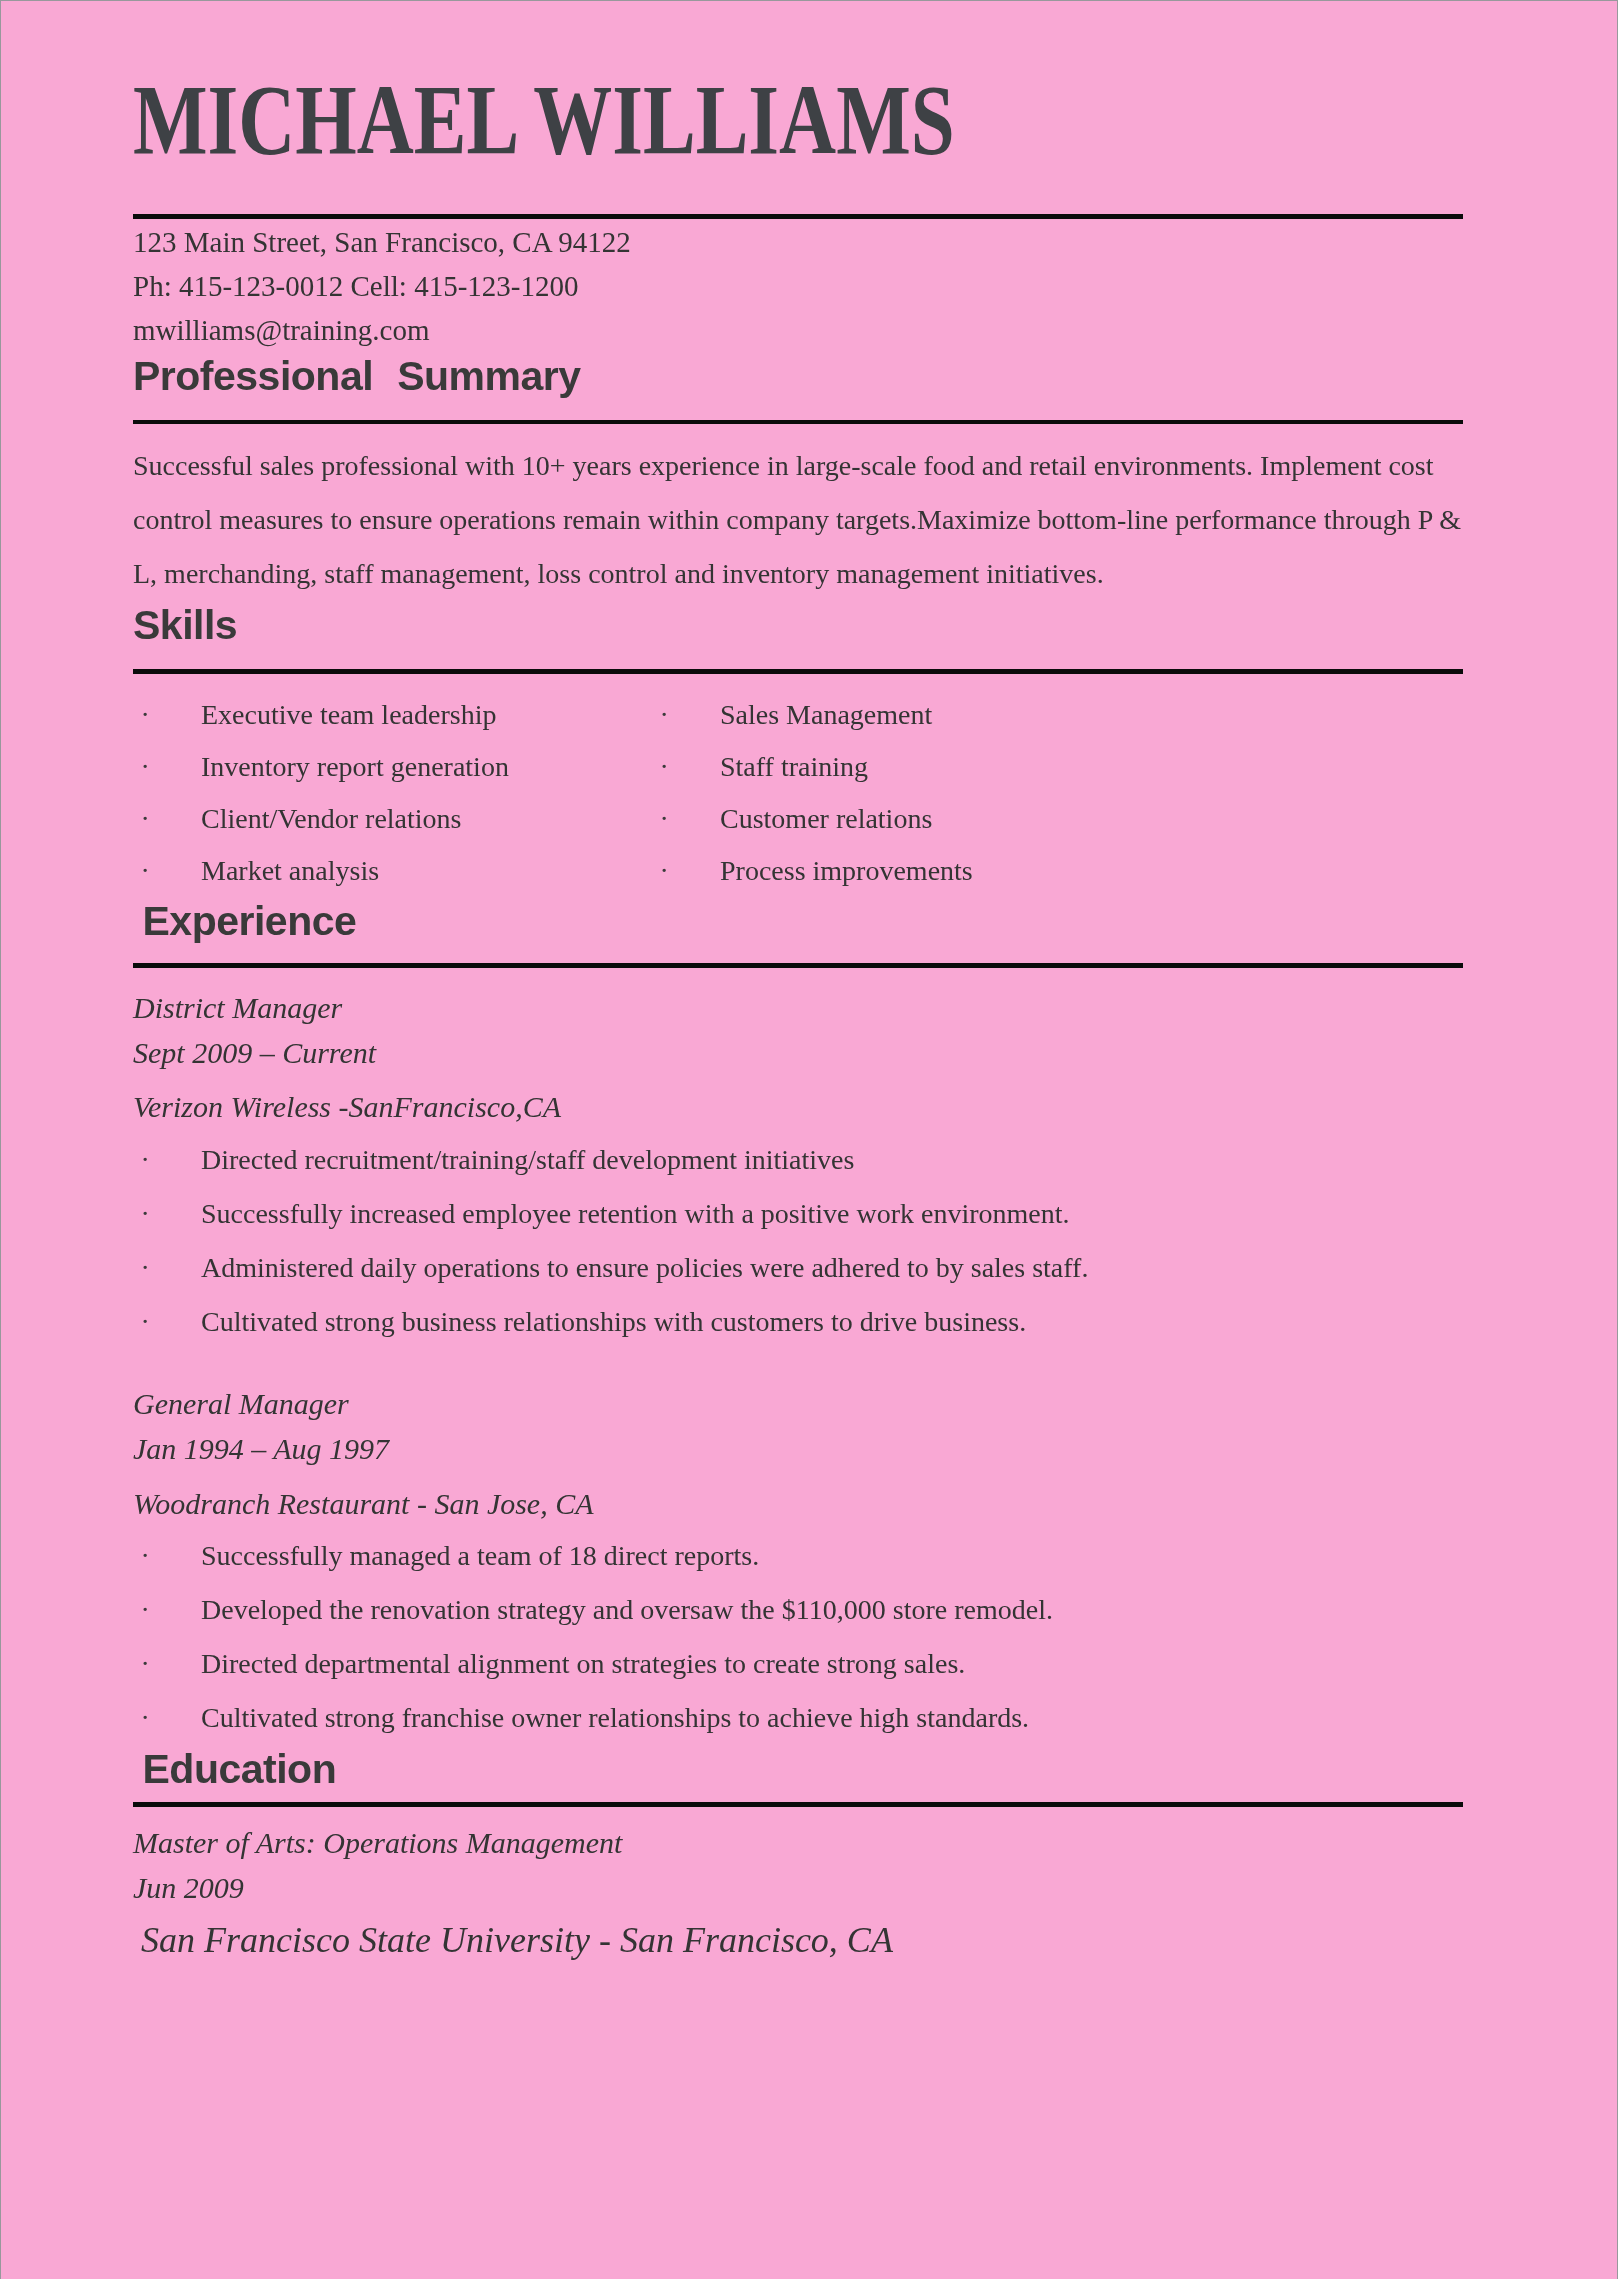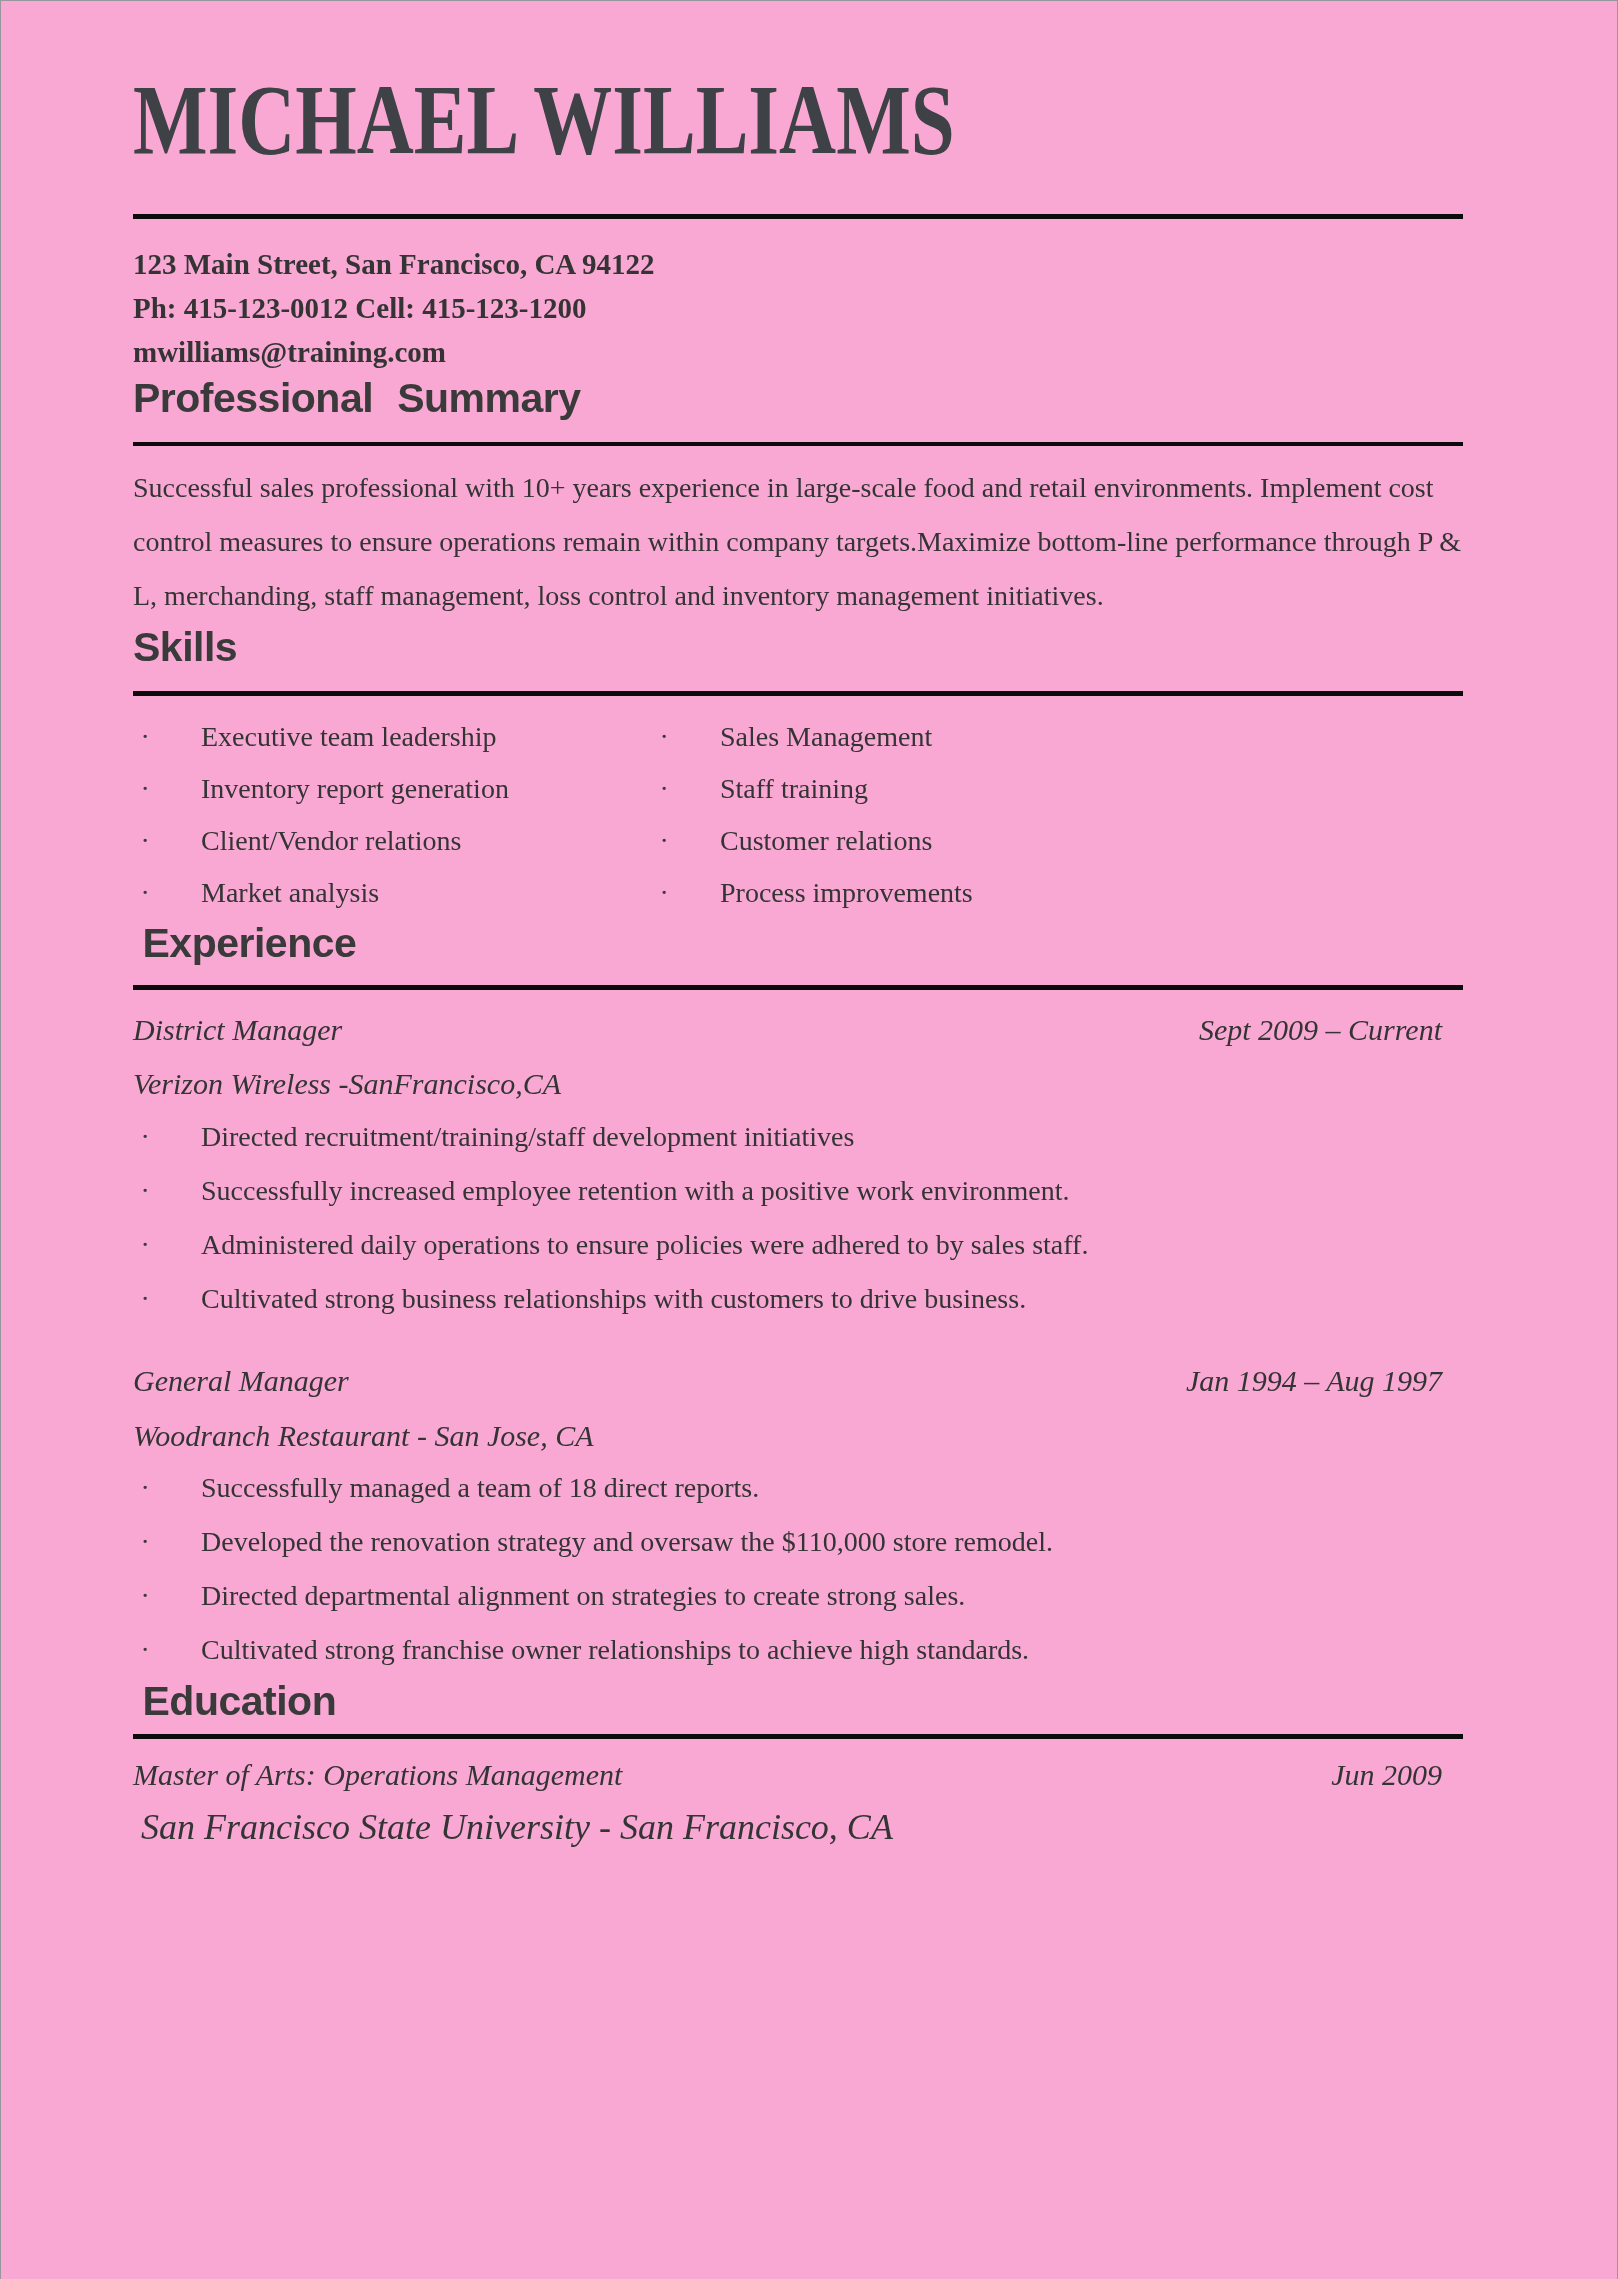--- a/index.html
+++ b/index.html
@@ -25,21 +25,21 @@
     letter-spacing: 0px;
     white-space: nowrap;
   }
   h1.name .stretch {
     display: inline-block;
     transform: scaleY(1.27);
     transform-origin: left bottom;
   }
   .rule { height: 4.7px; background: #0b0b0b; }
   .rule-head { margin-top: 28px; }
-  .contact-block { margin-top: 23px; font-weight: bold; }
+  .contact-block { margin-top: 1px; }
   p.contact {
     margin: 0;
     font-size: 29px;
     line-height: 44px;
     color: #343434;
   }
   
   h2.sec-title {
     margin: 0;
     font-family: "Liberation Sans", "DejaVu Sans", sans-serif;
@@ -85,20 +85,21 @@
     color: #3a3a3a;
   }
   
   .job-head {
     display: flex;
     justify-content: space-between;
     align-items: baseline;
     margin-top: 17px;
     font-size: 30px;
     line-height: 45px;
+    flex-direction: column;
   }
   .job2 .job-head { margin-top: 32px; }
   .edu-head { margin-top: 13.2px; }
   .it { font-style: italic; color: #343434; }
   .date { padding-right: 21px; white-space: nowrap; }
   p.company {
     margin: 9.5px 0 0 0;
     font-size: 30px;
     line-height: 45px;
   }

